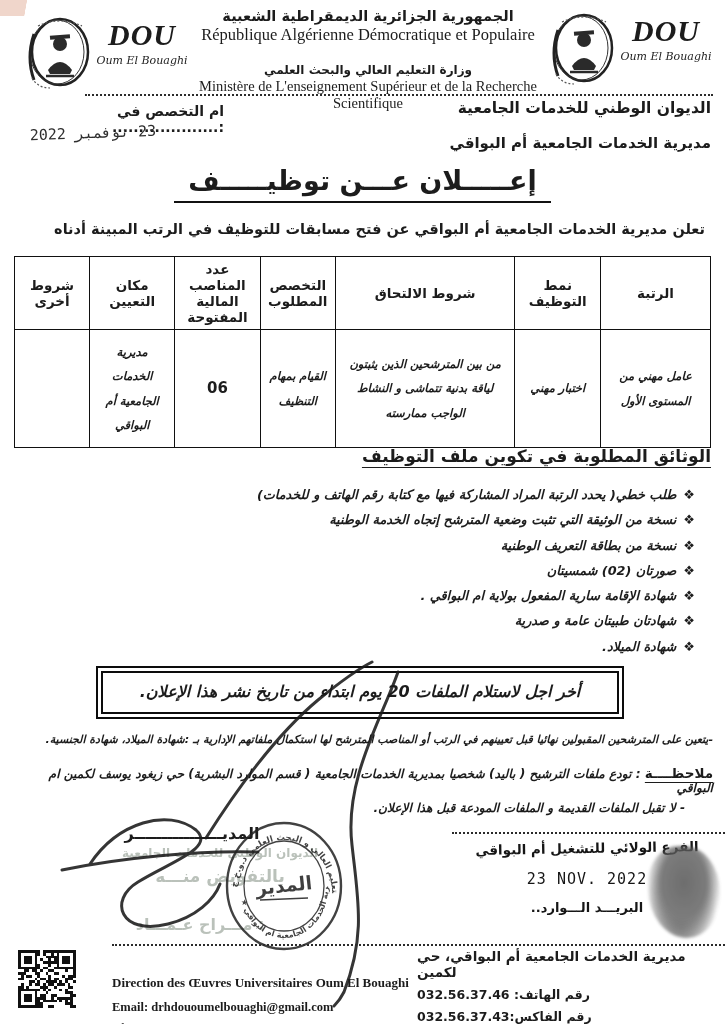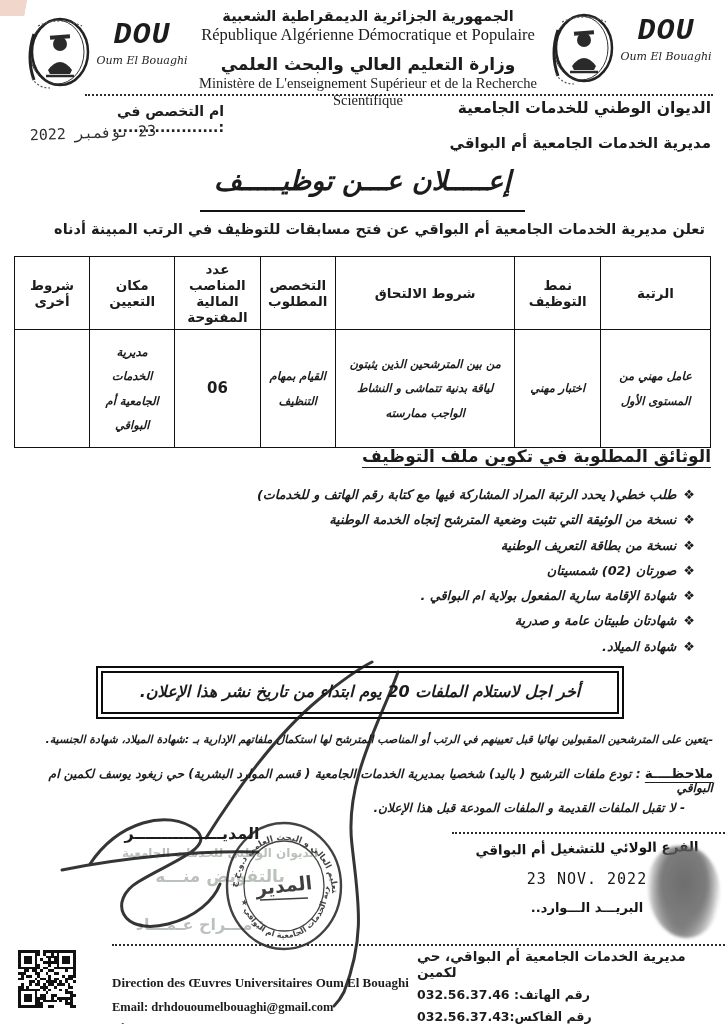--- a/index.html
+++ b/index.html
@@ -15,47 +15,47 @@
   .ltr { direction:ltr; }
 
   
   .corner-artifact { left:0; top:0; width:46px; height:16px;
     background:linear-gradient(100deg,#f0d6cb 55%,#ffffff 56%); }
 
   
   .hdr-center { left:178px; top:8px; width:380px; text-align:center; }
   .hdr-ar1 { font-size:14.5px; font-weight:bold; }
   .hdr-fr1 { font-size:16.5px; margin-top:1px; }
-  .hdr-ar2 { font-size:17px; font-weight:bold; margin-top:9px; }
+  .hdr-ar2 { font-size:12px; font-weight:bold; margin-top:18px; }
   .hdr-fr2 { font-size:14.5px; margin-top:1px; }
   .dotline { border-top:2.2px dotted #2b2b2b; }
   .hdr-dots { left:85px; top:94px; width:628px; }
 
   
   .logo { width:165px; height:86px; }
   .logo-left { left:24px; top:12px; }
   .logo-right { left:548px; top:8px; }
   .logo-circle { position:absolute; left:0; top:2px; width:70px; height:76px; }
   .logo-text { position:absolute; left:72px; top:6px; width:92px; text-align:center; }
-  .logo-dou { font-family:Liberation Mono, monospace; font-style:italic; font-weight:bold;
+  .logo-dou { font-family:Liberation Serif, serif; font-style:italic; font-weight:bold;
     font-size:30px; letter-spacing:1px; }
   .logo-city { font-family:"DejaVu Serif", serif; font-style:italic; font-size:11px;
     margin-top:2px; white-space:nowrap; }
 
   
   .office-line { right:14px; top:99px; width:360px; font-size:15.5px; font-weight:bold; text-align:right; }
   .directorate-line { right:14px; top:134px; width:360px; font-size:15px; font-weight:bold; text-align:right; }
   .place-date { left:24px; top:103px; width:200px; font-size:14px; font-weight:bold; text-align:right; }
   .date-stamp { left:18px; top:124px; width:150px; font-size:15px; text-align:center;
     transform:rotate(-2deg); color:#2e2e2e; font-family:"DejaVu Sans Mono", monospace; }
 
   
   .main-title { left:0; top:165px; width:725px; text-align:center; }
-  .main-title span { display:inline-block; font-size:27px; font-weight:bold; font-style:italic;
-    border-bottom:2.5px solid #111; padding:0 14px 14px; }
+  .main-title span { display:inline-block; font-size:27px; font-weight:bold; 
+    border-bottom:2.5px solid #111; padding:0 14px 5px; }
   .intro-line { right:20px; top:221px; width:690px; font-size:14.5px; font-weight:bold; text-align:right; }
 
   
   .jobs-table-wrap { left:14px; top:256px; width:697px; }
   table.jobs { width:100%; border-collapse:collapse; direction:rtl; table-layout:fixed; }
   table.jobs th, table.jobs td { border:1.6px solid #111; vertical-align:middle; text-align:center; padding:4px 5px; }
   table.jobs th { font-size:13.5px; font-weight:bold; height:62px; }
   table.jobs td { font-size:11.5px; font-style:italic; font-weight:bold; height:118px; line-height:2.1; }
 
   

